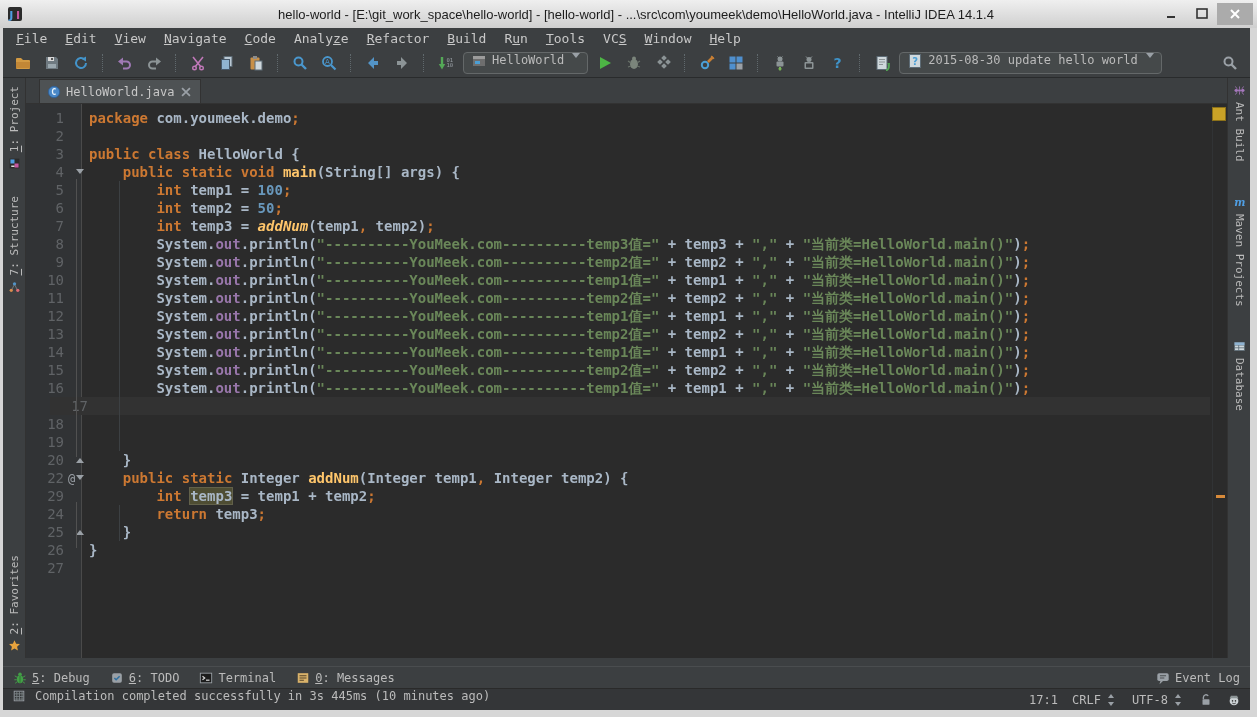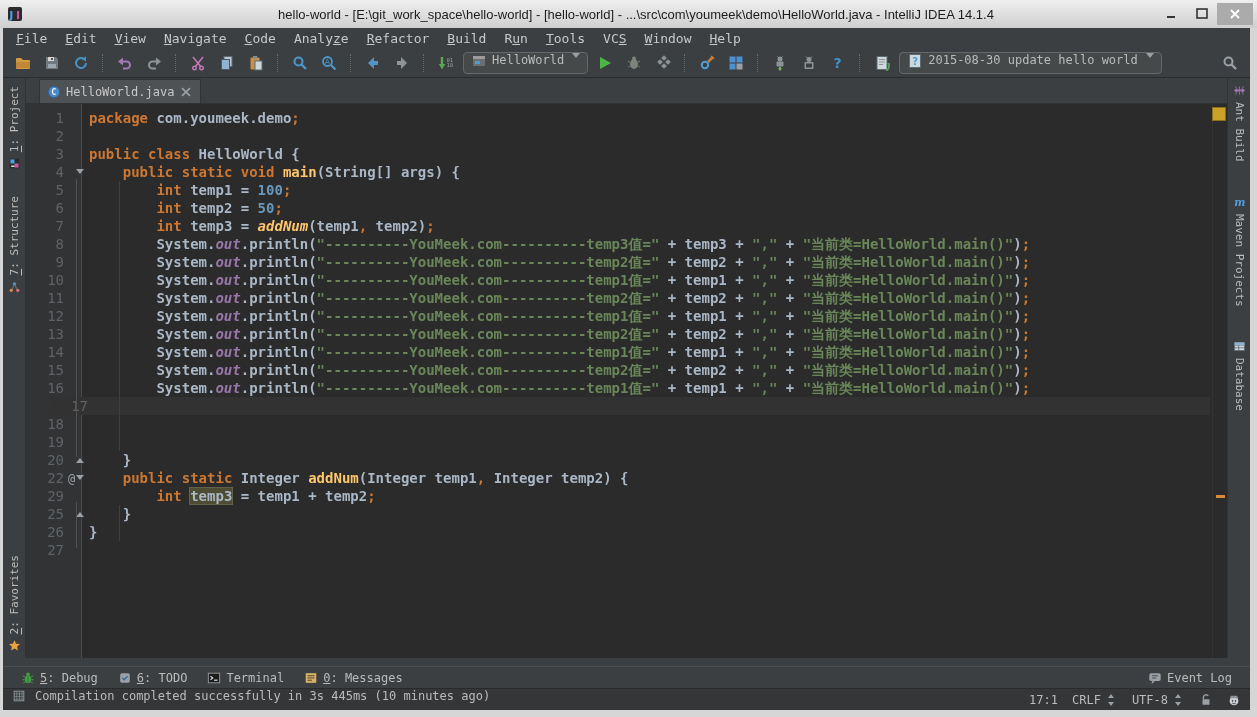--- a/index.html
+++ b/index.html
@@ -70,28 +70,28 @@
   .cl.current{background:#323232;margin-left:24px;}
   .ln{width:38px;flex:none;text-align:right;color:#606366;font-weight:normal;padding-right:4px;}
   .foldc{width:17px;flex:none;position:relative;}
   .ct{padding-left:4px;}
   .fold{position:absolute;left:8px;width:0;height:0;border-left:4px solid transparent;
     border-right:4px solid transparent;}
   .fold.down{top:6px;border-top:5px solid #9aa0a6;}
   .fold.up{top:7px;border-bottom:5px solid #9aa0a6;}
   .gmark{position:absolute;left:0;top:1px;color:#9aa0a6;font-size:12px;font-weight:normal;}
   .tk-kw{color:#cc7832;} .tk-pl{color:#a9b7c6;} .tk-num{color:#6897bb;}
-  .tk-str{color:#6a8759;} .tk-fld{color:#9876aa;font-style:italic;}
+  .tk-str{color:#6a8759;} .tk-fld{color:#9876aa;}
   .tk-mth{color:#ffc66b;} .tk-call{color:#ffc66b;font-style:italic;}
   .tk-semi,.tk-cm{color:#cc7832;}
   .tk-hl{color:#a9b7c6;background:#4e4d33;outline:1px solid #62614a;}
   .iguide{position:absolute;width:1px;background:#3c4043;}
   .fguide{position:absolute;width:1px;background:#515151;}
   
-  .twbar{height:21px;flex:none;display:flex;align-items:center;gap:20px;padding:0 18px;
+  .twbar{height:21px;flex:none;display:flex;align-items:center;gap:20px;padding:0 10px;
     background:#3c3f41;border-top:1px solid #4a4d4f;font-size:12px;margin-top:8px;}
   .twbtn{display:flex;align-items:center;gap:5px;color:#bbb;cursor:pointer;}
   .twbtn .ic svg{width:14px;height:14px;}
   .twbar-right{margin-left:auto;display:flex;align-items:center;gap:6px;}
   .statusbar{height:21px;flex:none;display:flex;gap:9px;padding:0 9px;
     background:#343638;border-top:1px solid #2a2a2a;font-size:12px;color:#bbb;}
   .statusbar .ic svg{width:14px;height:14px;}
   .sb-right{margin-left:auto;display:flex;align-items:center;gap:14px;}
   .sb-seg{display:flex;align-items:center;gap:3px;}
 </style>
@@ -456,20 +456,21 @@
             <div class="cl"><span class="ln">13</span><span class="foldc"></span><span class="ct"><span class="tk-pl">        System.</span><span class="tk-fld">out</span><span class="tk-pl">.println(</span><span class="tk-str">"----------YouMeek.com----------temp2值="</span><span class="tk-pl"> + temp2 + </span><span class="tk-str">","</span><span class="tk-pl"> + </span><span class="tk-str">"当前类=HelloWorld.main()"</span><span class="tk-pl">)</span><span class="tk-semi">;</span></span></div>
             <div class="cl"><span class="ln">14</span><span class="foldc"></span><span class="ct"><span class="tk-pl">        System.</span><span class="tk-fld">out</span><span class="tk-pl">.println(</span><span class="tk-str">"----------YouMeek.com----------temp1值="</span><span class="tk-pl"> + temp1 + </span><span class="tk-str">","</span><span class="tk-pl"> + </span><span class="tk-str">"当前类=HelloWorld.main()"</span><span class="tk-pl">)</span><span class="tk-semi">;</span></span></div>
             <div class="cl"><span class="ln">15</span><span class="foldc"></span><span class="ct"><span class="tk-pl">        System.</span><span class="tk-fld">out</span><span class="tk-pl">.println(</span><span class="tk-str">"----------YouMeek.com----------temp2值="</span><span class="tk-pl"> + temp2 + </span><span class="tk-str">","</span><span class="tk-pl"> + </span><span class="tk-str">"当前类=HelloWorld.main()"</span><span class="tk-pl">)</span><span class="tk-semi">;</span></span></div>
             <div class="cl"><span class="ln">16</span><span class="foldc"></span><span class="ct"><span class="tk-pl">        System.</span><span class="tk-fld">out</span><span class="tk-pl">.println(</span><span class="tk-str">"----------YouMeek.com----------temp1值="</span><span class="tk-pl"> + temp1 + </span><span class="tk-str">","</span><span class="tk-pl"> + </span><span class="tk-str">"当前类=HelloWorld.main()"</span><span class="tk-pl">)</span><span class="tk-semi">;</span></span></div>
             <div class="cl current"><span class="ln">17</span><span class="foldc"></span><span class="ct"></span></div>
             <div class="cl"><span class="ln">18</span><span class="foldc"></span><span class="ct"></span></div>
             <div class="cl"><span class="ln">19</span><span class="foldc"></span><span class="ct"></span></div>
             <div class="cl"><span class="ln">20</span><span class="foldc"><span class="fold up"></span></span><span class="ct"><span class="tk-pl">    }</span></span></div>
             <div class="cl"><span class="ln">22</span><span class="foldc"><span class="gmark">@</span><span class="fold down"></span></span><span class="ct"><span class="tk-pl">    </span><span class="tk-kw">public</span><span class="tk-pl"> </span><span class="tk-kw">static</span><span class="tk-pl"> Integer </span><span class="tk-mth">addNum</span><span class="tk-pl">(Integer temp1</span><span class="tk-cm">,</span><span class="tk-pl"> Integer temp2) {</span></span></div>
             <div class="cl"><span class="ln">29</span><span class="foldc"></span><span class="ct"><span class="tk-pl">        </span><span class="tk-kw">int</span><span class="tk-pl"> </span><span class="tk-hl">temp3</span><span class="tk-pl"> = temp1 + temp2</span><span class="tk-semi">;</span></span></div>
+            <div class="cl"><span class="ln">24</span><span class="foldc"></span><span class="ct"><span class="tk-pl">        </span><span class="tk-kw">return</span><span class="tk-pl"> temp3</span><span class="tk-semi">;</span></span></div>
             <div class="cl"><span class="ln">25</span><span class="foldc"><span class="fold up"></span></span><span class="ct"><span class="tk-pl">    }</span></span></div>
             <div class="cl"><span class="ln">26</span><span class="foldc"></span><span class="ct"><span class="tk-pl">}</span></span></div>
             <div class="cl"><span class="ln">27</span><span class="foldc"></span><span class="ct"></span></div>
             <div class="iguide" style="left: 93px; top: 72px; height: 270px;"></div>
             <div class="iguide" style="left: 93px; top: 396px; height: 36px;"></div>
             <div class="fguide" style="left: 50px; top: 70px; height: 278px;"></div>
             <div class="fguide" style="left: 50px; top: 393px; height: 46px;"></div>
           </div>
       </div>
     </div>

